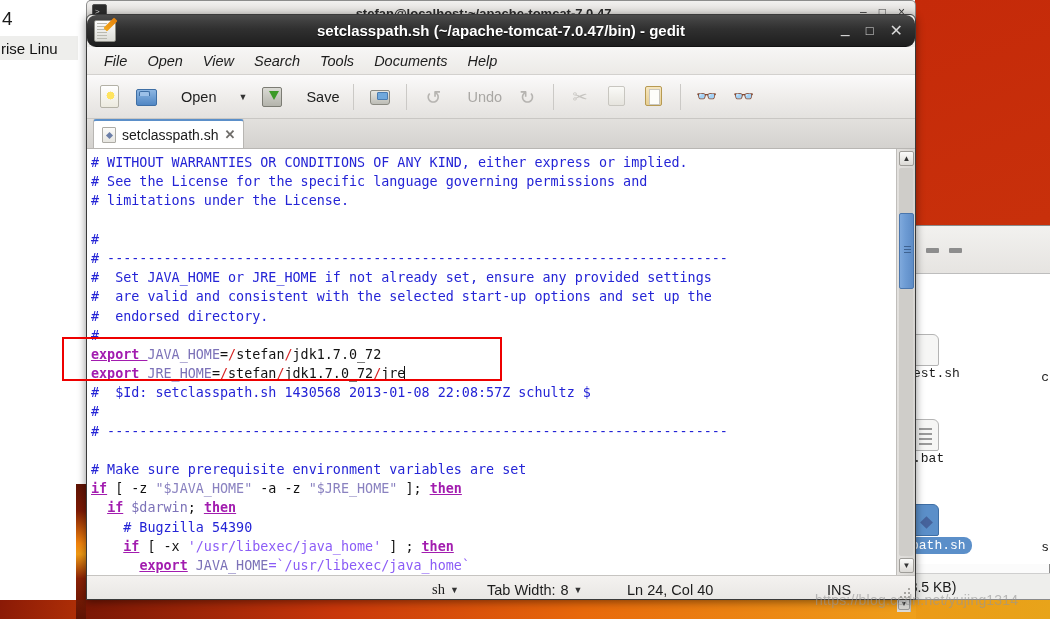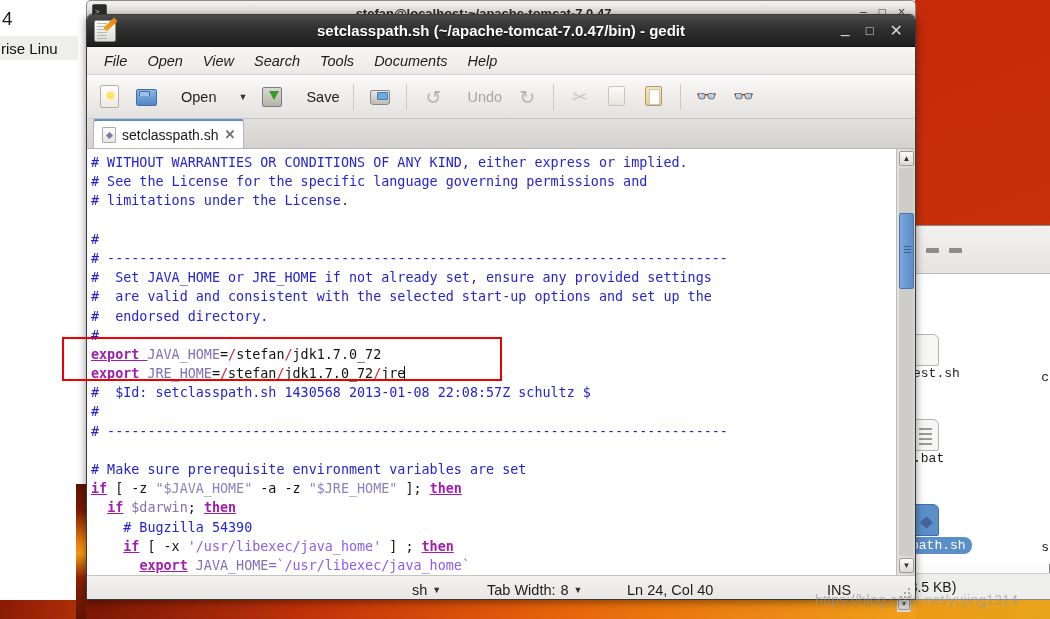--- a/index.html
+++ b/index.html
@@ -127,20 +127,21 @@
     border-radius: 6px 6px 0 0;
     box-shadow: 0 2px 9px rgba(0,0,0,0.45);
     overflow: hidden;
     display: flex; flex-direction: column;
   }
   .titlebar {
     height: 32px; flex: 0 0 32px;
     background: linear-gradient(180deg, #4b4b4b 0%, #303030 45%, #1e1e1e 100%);
     display: flex; align-items: center; position: relative;
     border-bottom: 1px solid #121212;
+    border-radius: 9px;
   }
   .title-icon {
     width: 22px; height: 22px; margin-left: 7px; flex: 0 0 22px;
     background: linear-gradient(180deg,#fdfdfd,#dcdcd6);
     border: 1px solid #8d8d86; border-radius: 2px; position: relative;
   }
   .title-icon .pad {
     position: absolute; left: 2px; top: 2px; width: 10px; height: 16px;
     background: repeating-linear-gradient(180deg,#b9b9b0 0 1px, transparent 1px 3px);
   }
@@ -317,21 +318,21 @@
 
   
   .statusbar {
     height: 28px; flex: 0 0 28px;
     background: linear-gradient(180deg,#f4f2f0,#e7e5e2);
     border-top: 1px solid #c6c4c1;
     display: flex; align-items: center; font-size: 14.5px; color: #1d1d1d;
     position: relative;
   }
   .sb-seg { display: flex; align-items: center; gap: 5px; white-space: nowrap; }
-  .sb-lang { position: absolute; left: 325px; }
+  .sb-lang { position: absolute; left: 345px; font-family: Liberation Serif, serif; }
   .sb-tabw { position: absolute; left: 400px; }
   .sb-pos  { position: absolute; left: 540px; }
   .sb-ins  { position: absolute; left: 740px; }
   .sb-grip {
     position: absolute; right: 3px; bottom: 3px; width: 13px; height: 13px;
     background:
       radial-gradient(circle at 2px 10px, #a7a5a1 1px, transparent 1.2px),
       radial-gradient(circle at 6px 10px, #a7a5a1 1px, transparent 1.2px),
       radial-gradient(circle at 10px 10px, #a7a5a1 1px, transparent 1.2px),
       radial-gradient(circle at 6px 6px, #a7a5a1 1px, transparent 1.2px),

